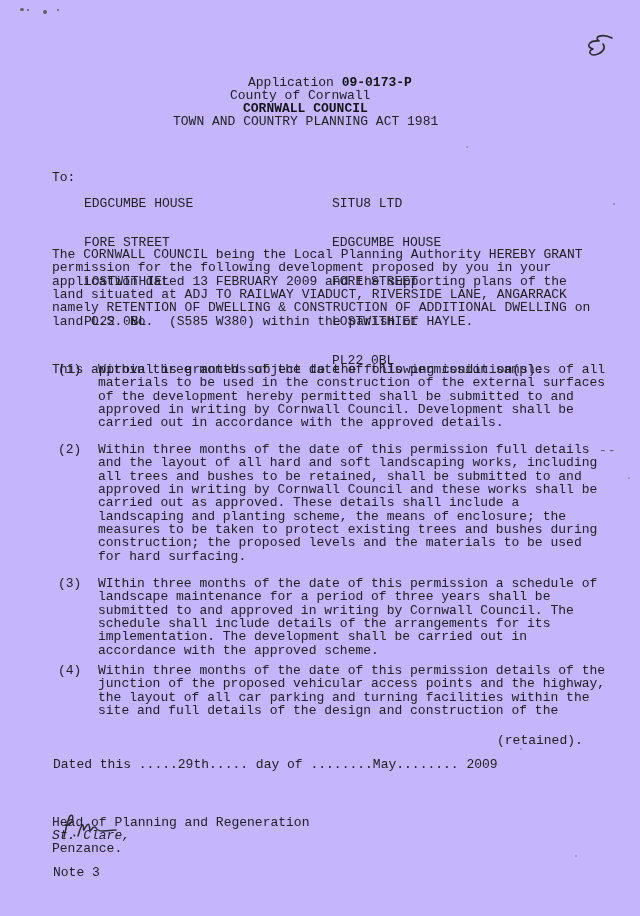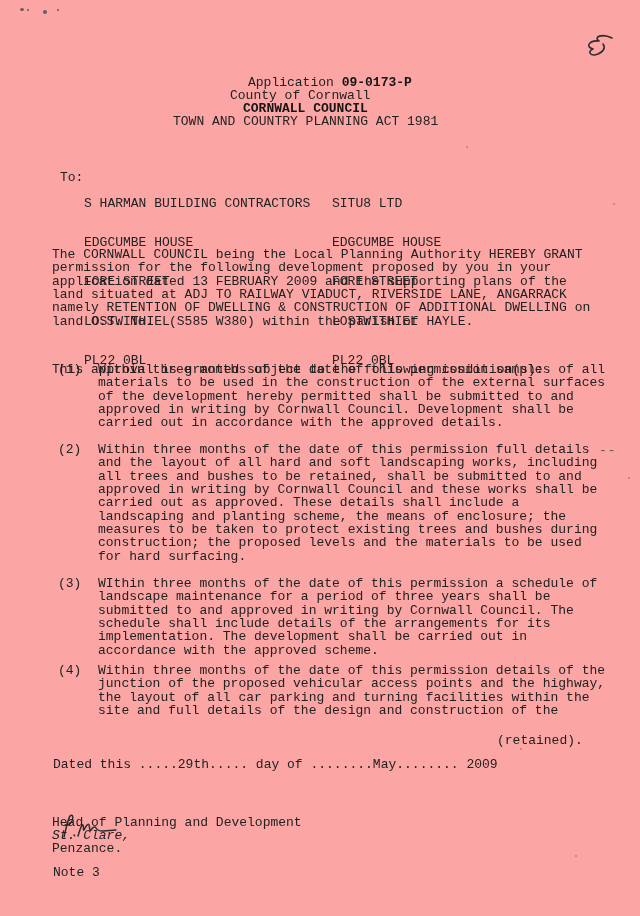--- a/index.html
+++ b/index.html
@@ -1,20 +1,20 @@
 <!DOCTYPE html>
 <html><head>
 <meta charset="utf-8">
 <style>
   html,body{margin:0;padding:0;}
   body{background:#9a9a9a;font-family:"Liberation Mono", monospace;}
   .page{
     position:relative;
     width:640px;height:916px;
-    background:#fca5a5;
+    background:#c4b5fd;
     overflow:hidden;
     color:#222;
     font-size:13px;
     line-height:13.35px;
   }
   .abs{position:absolute;white-space:pre;}
   pre{margin:0;font-family:inherit;font-size:inherit;line-height:inherit;white-space:pre;}
   .b{font-weight:700;color:#151515;}
   .addr div{height:12.6px;line-height:12.6px;}
   .cond{position:absolute;left:58px;width:582px;}
@@ -44,23 +44,22 @@
     <svg width="38" height="30" viewBox="0 0 38 30">
       <path class="inkline" stroke-width="1.6" d="M30,6 C20,1 11,5 17,9 C7,8 3,15 11,17 C5,19 8,25 16,22 C21,20 24,16 21,12"></path>
     </svg>
   </div>
 
   <div class="abs" style="left:248px;top:76px;"><span>Application </span><span class="b">09-0173-P</span></div>
   <div class="abs" style="left:230px;top:89px;">County of Cornwall</div>
   <div class="abs b" style="left:243px;top:102px;">CORNWALL COUNCIL</div>
   <div class="abs" style="left:173px;top:115px;">TOWN AND COUNTRY PLANNING ACT 1981</div>
 
-  <div class="abs" style="left:52px;top:171px;margin-left:8px;">To:</div>
+  <div class="abs" style="left:52px;top:171px;">To:</div>
   <div class="abs addr" style="left:84px;top:171px;">
-    <div>S HARMAN BUILDING CONTRACTORS</div>
     <div>EDGCUMBE HOUSE</div>
     <div>FORE STREET</div>
     <div>LOSTWITHIEL</div>
     <div>PL22 0BL</div>
   </div>
   <div class="abs addr" style="left:332px;top:171px;">
     <div>SITU8 LTD</div>
     <div>EDGCUMBE HOUSE</div>
     <div>FORE STREET</div>
     <div>LOSTWITHIEL</div>
@@ -121,19 +120,19 @@
 
   <div class="abs" style="left:53px;top:758px;">Dated this .....29th..... day of ........May........ 2009</div>
 
   <div class="abs" style="left:57px;top:786px;">
     <svg width="64" height="28" viewBox="0 0 64 28">
       <path class="inkline" stroke-width="1.5" d="M7,24 C9,15 11,6 13,3 C15,1 17,3 15,8 C13,12 10,13 8,12"></path>
       <path class="inkline" stroke-width="1.5" d="M17,22 l0.6,0.6"></path>
       <path class="inkline" stroke-width="1.5" d="M21,23 C23,16 25,11 26,12 C27,13 26,18 27,17 C29,13 31,10 32,12 C33,14 32,18 34,17 C36,14 38,13 39,15 C40,17 42,18 46,18 L59,17"></path>
     </svg>
   </div>
-  <div class="abs" style="left:52px;top:816px;">Head of Planning and Development</div>
+  <div class="abs" style="left:52px;top:816px;">Head of Planning and Regeneration</div>
   <div class="abs" style="left:52px;top:829px;font-style:italic;">St. Clare,</div>
   <div class="abs" style="left:52px;top:842px;">Penzance.</div>
 
   <div class="abs" style="left:53px;top:866px;">Note 3</div>
 
 </div>
 
 </body></html>

